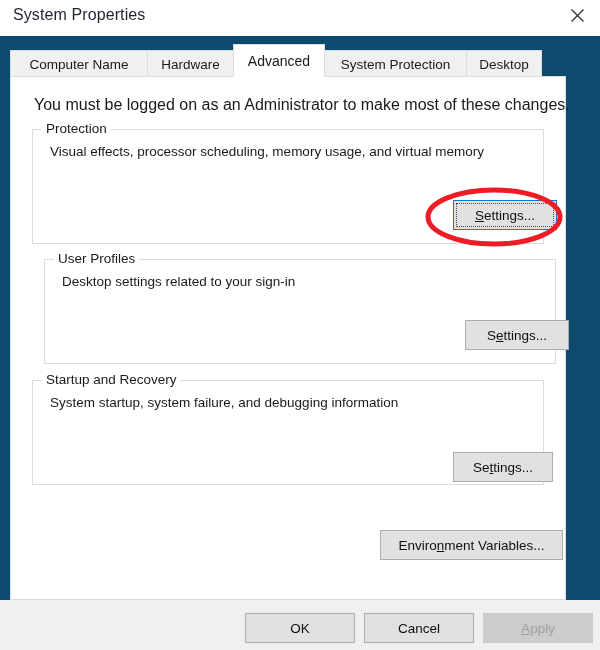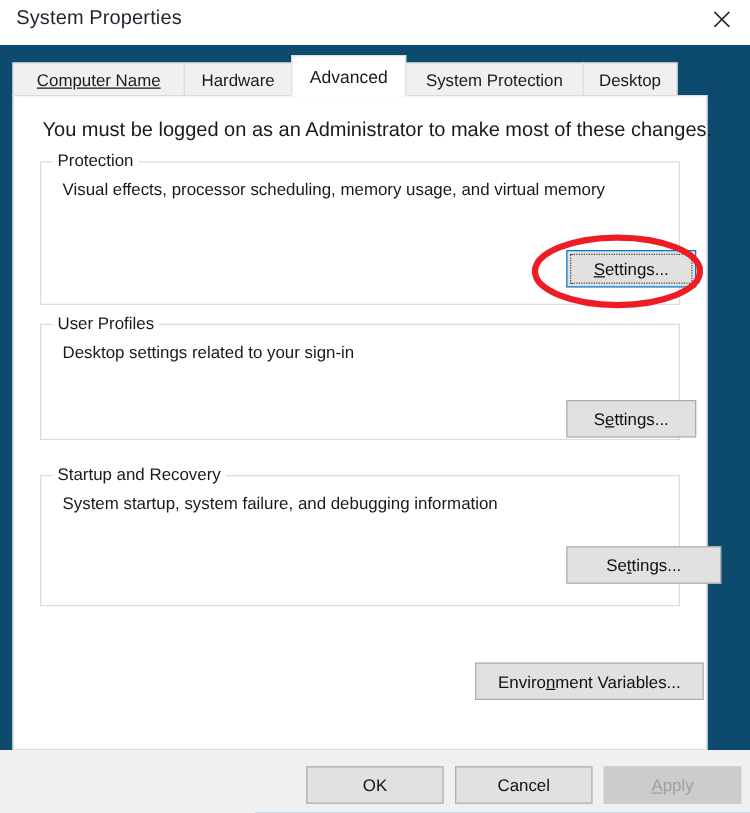--- a/index.html
+++ b/index.html
@@ -166,21 +166,21 @@
     <div class="title-text">System Properties</div>
     <div class="close-btn">
       <svg width="13" height="13" viewBox="0 0 13 13">
         <line x1="0.5" y1="0.5" x2="12.5" y2="12.5" stroke="#2b2b2b" stroke-width="1.3"></line>
         <line x1="12.5" y1="0.5" x2="0.5" y2="12.5" stroke="#2b2b2b" stroke-width="1.3"></line>
       </svg>
     </div>
   </div>
 
   <div class="tabstrip">
-    <div class="tab" style="left:0px; width:138px;text-decoration:underline;">
+    <div class="tab" style="left:0px; width:138px;">
       <span>Computer Name</span>
     </div>
     <div class="tab" style="left:137px; width:87px;margin-top:28px;">
       <span>Hardware</span>
     </div>
     <div class="tab active" style="left:223px; width:92px;">
       <span>Advanced</span>
     </div>
     <div class="tab" style="left:314px; width:143px;">
       <span>System Protection</span>
@@ -198,34 +198,34 @@
       <div class="group-label">Protection</div>
       <div class="group-desc">Visual effects, processor scheduling, memory usage, and virtual memory</div>
       <div class="btn focused" style="left:420px; top:70px; width:104px; height:30px;">
         <span></span>
           <span class="acc">S</span>
           <span>ettings...</span>
         <span class="focus-rect"></span>
       </div>
     </div>
 
-    <div class="group" style="top:182px; height:93px;">
+    <div class="group" style="top:182px; height:105px;margin-left:12px;">
       <div class="group-label">User Profiles</div>
       <div class="group-desc">Desktop settings related to your sign-in</div>
       <div class="btn" style="left:420px; top:60px; width:104px; height:30px;">
         <span>S</span>
           <span class="acc">e</span>
           <span>ttings...</span>
       </div>
     </div>
 
     <div class="group" style="top:303px; height:105px;">
       <div class="group-label">Startup and Recovery</div>
       <div class="group-desc">System startup, system failure, and debugging information</div>
-      <div class="btn" style="left:420px; top:56px; width:124px; height:30px;">
+      <div class="btn" style="left:420px; top:71px; width:100px; height:30px;">
         <span>Se</span>
           <span class="acc">t</span>
           <span>tings...</span>
       </div>
     </div>
 
     <div class="btn" style="left:369px; top:453px; width:183px; height:30px;">
       <span>Enviro</span>
         <span class="acc">n</span>
         <span>ment Variables...</span>

